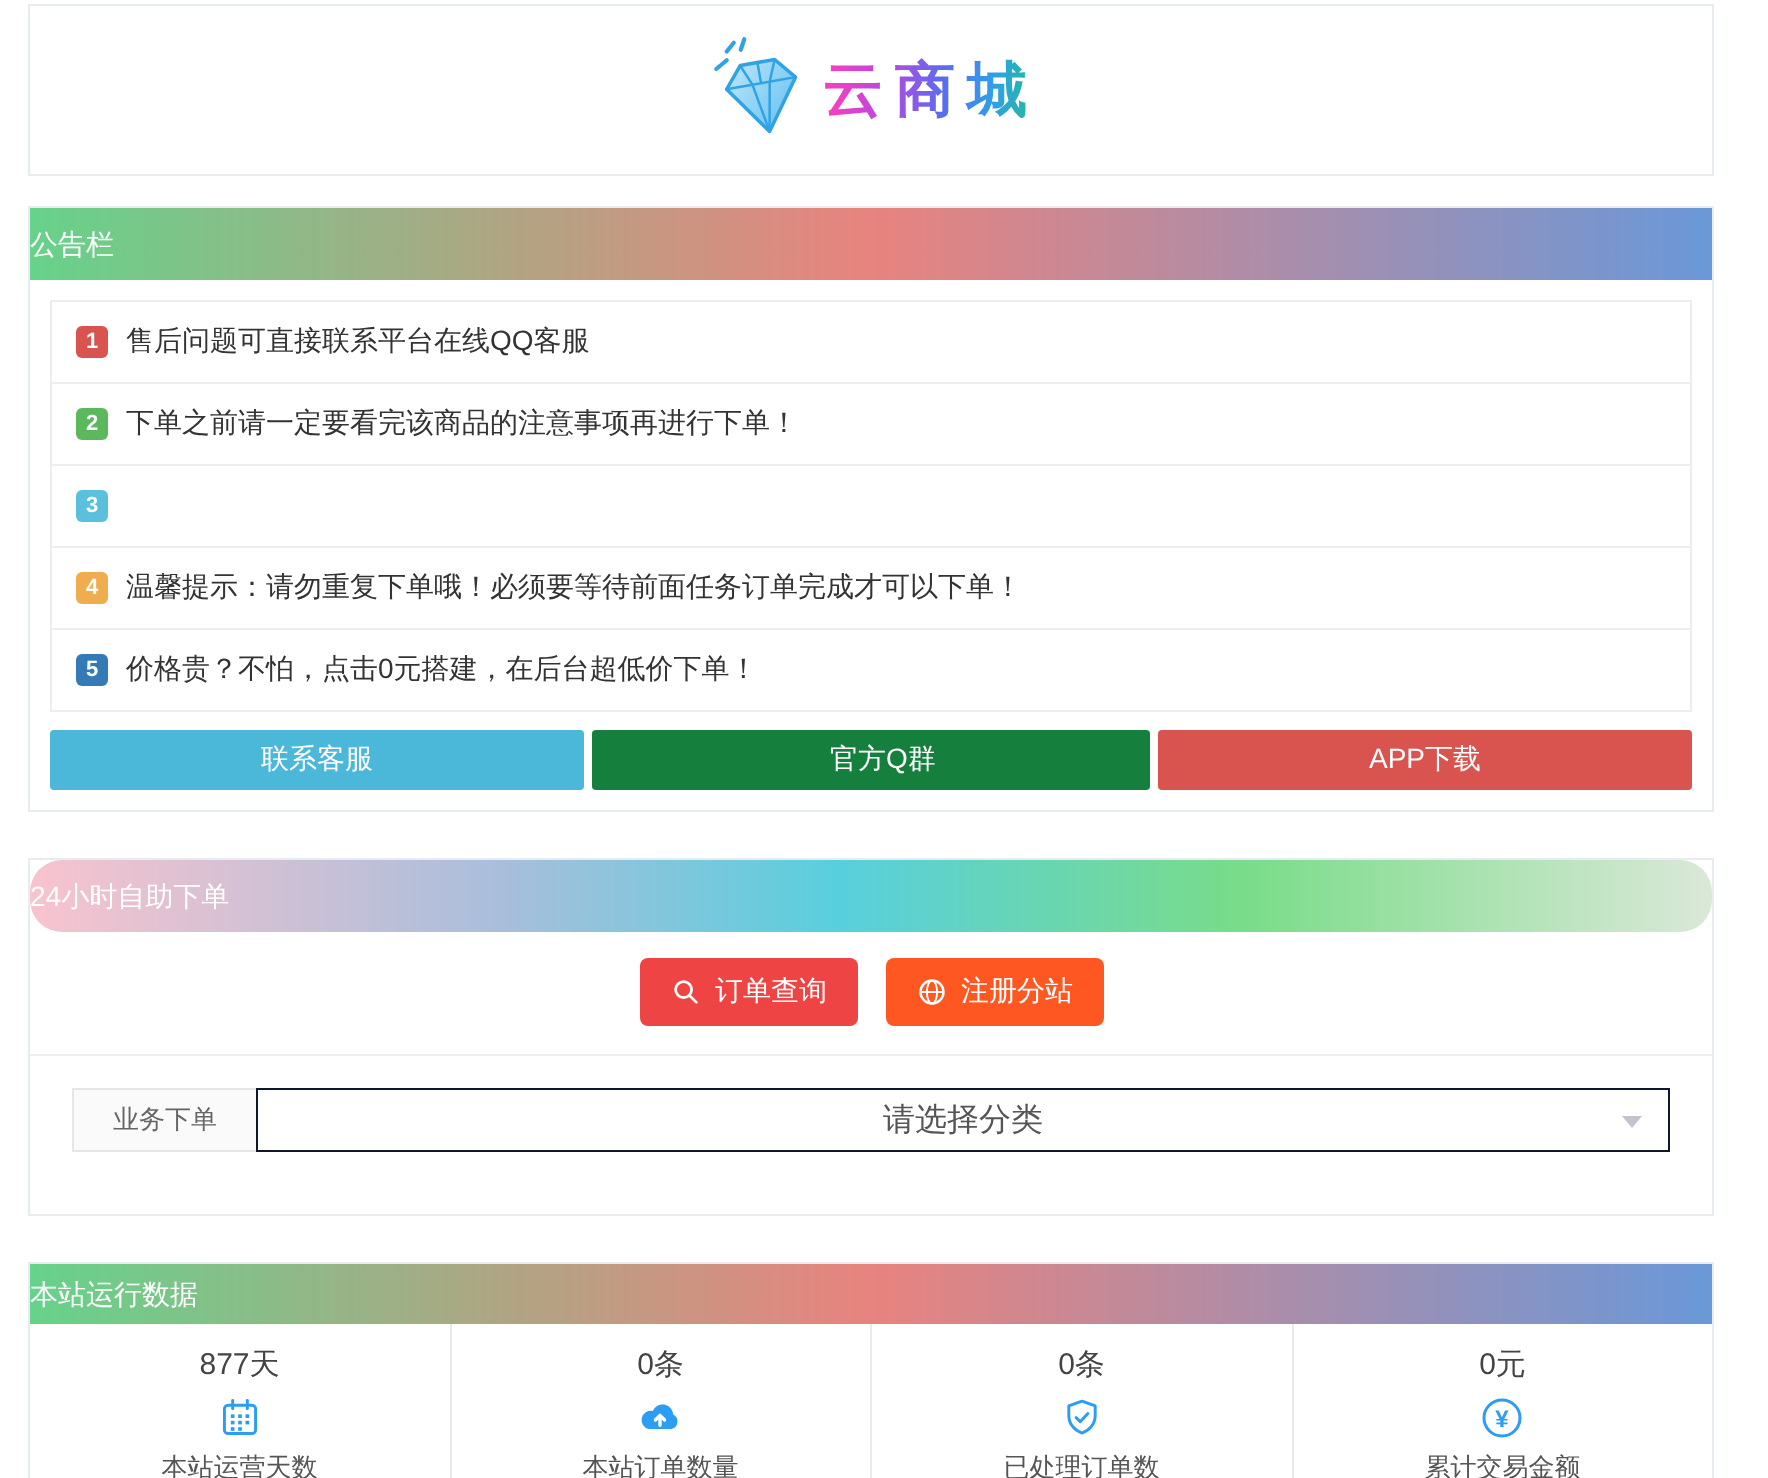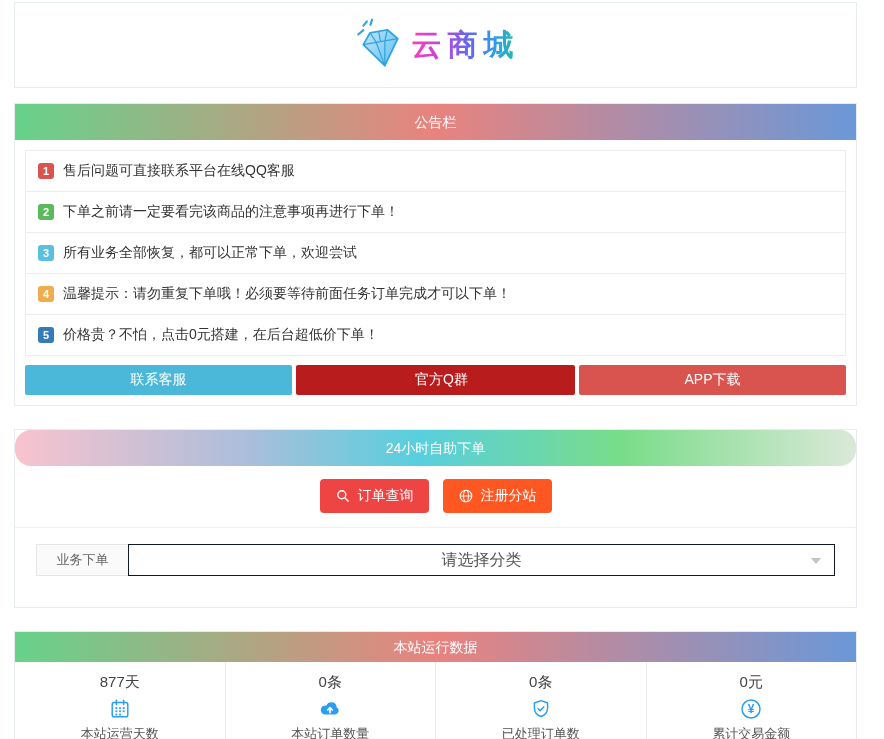--- a/index.html
+++ b/index.html
@@ -9,21 +9,21 @@
 
   
   .logo-card { height:86px; border:1px solid #e7ecf3; background:#fff;
     display:flex; align-items:center; justify-content:center; gap:4px; margin-bottom:15px; }
   .logo-text { font-size:30px; font-weight:bold; letter-spacing:6px;
     background:linear-gradient(92deg,#ff3dbd 0%,#b44ae0 30%,#5a6cf0 55%,#2f9fe8 78%,#22c08d 100%);
     -webkit-background-clip:text; background-clip:text; color:transparent; }
 
   
   .section { border:1px solid #e7ecf3; background:#fff; margin-bottom:23px; }
-  .bar { text-align:center; color:#fff; font-size:14px; }
+  .bar { text-align:left; color:#fff; font-size:14px; }
   .bar-notice { height:36px; line-height:36px;
     background:linear-gradient(90deg,#66d28a 0%,#e8837e 50%,#6a98d8 100%); }
   .bar-order { height:36px; line-height:36px;
     background:linear-gradient(90deg,#f8c3ce 0%,#a9bedb 28%,#58cfdd 48%,#79dc89 72%,#dbe8d8 100%);border-radius:16px; }
   .bar-stats { height:30px; line-height:30px;
     background:linear-gradient(90deg,#66d28a 0%,#e8837e 50%,#6a98d8 100%); }
 
   
   .notice-body { padding:10px; }
   .notice-list { border:1px solid #ededed; border-bottom:none; }
@@ -91,34 +91,33 @@
         <div class="notice-item">
           <span class="badge" style="background-color: rgb(217, 83, 79);">1</span>
           <span>售后问题可直接联系平台在线QQ客服</span>
         </div>
         <div class="notice-item">
           <span class="badge" style="background-color: rgb(92, 184, 92);">2</span>
           <span>下单之前请一定要看完该商品的注意事项再进行下单！</span>
         </div>
         <div class="notice-item">
           <span class="badge" style="background-color: rgb(91, 192, 222);">3</span>
-          <span>所有业务全部恢复，都可以正常下单，欢迎尝试</span>
         </div>
         <div class="notice-item">
           <span class="badge" style="background-color: rgb(240, 173, 78);">4</span>
           <span>温馨提示：请勿重复下单哦！必须要等待前面任务订单完成才可以下单！</span>
         </div>
         <div class="notice-item">
           <span class="badge" style="background-color: rgb(51, 122, 183);">5</span>
           <span>价格贵？不怕，点击0元搭建，在后台超低价下单！</span>
         </div>
       </div>
       <div class="notice-btns">
         <button class="notice-btn" style="background-color: rgb(76, 184, 217);">联系客服</button>
-        <button class="notice-btn" style="background-color: #b91c1c; padding-left: 12px;">官方Q群</button>
+        <button class="notice-btn" style="background-color: #15803d; padding-left: 12px;">官方Q群</button>
         <button class="notice-btn" style="background-color: rgb(217, 83, 79);">APP下载</button>
       </div>
     </div>
   </div>
 
   <div class="section">
     <div class="bar bar-order">24小时自助下单</div>
     <div class="order-btn-row">
       <button class="order-btn" style="background-color: #ef4444;">
         <span style="display:flex;">

